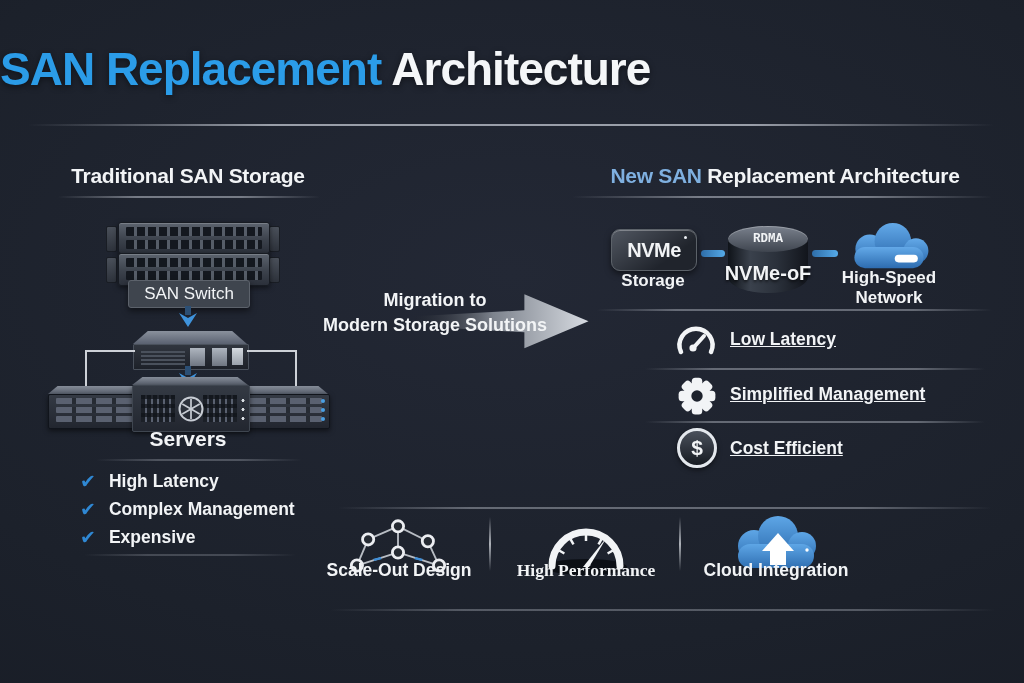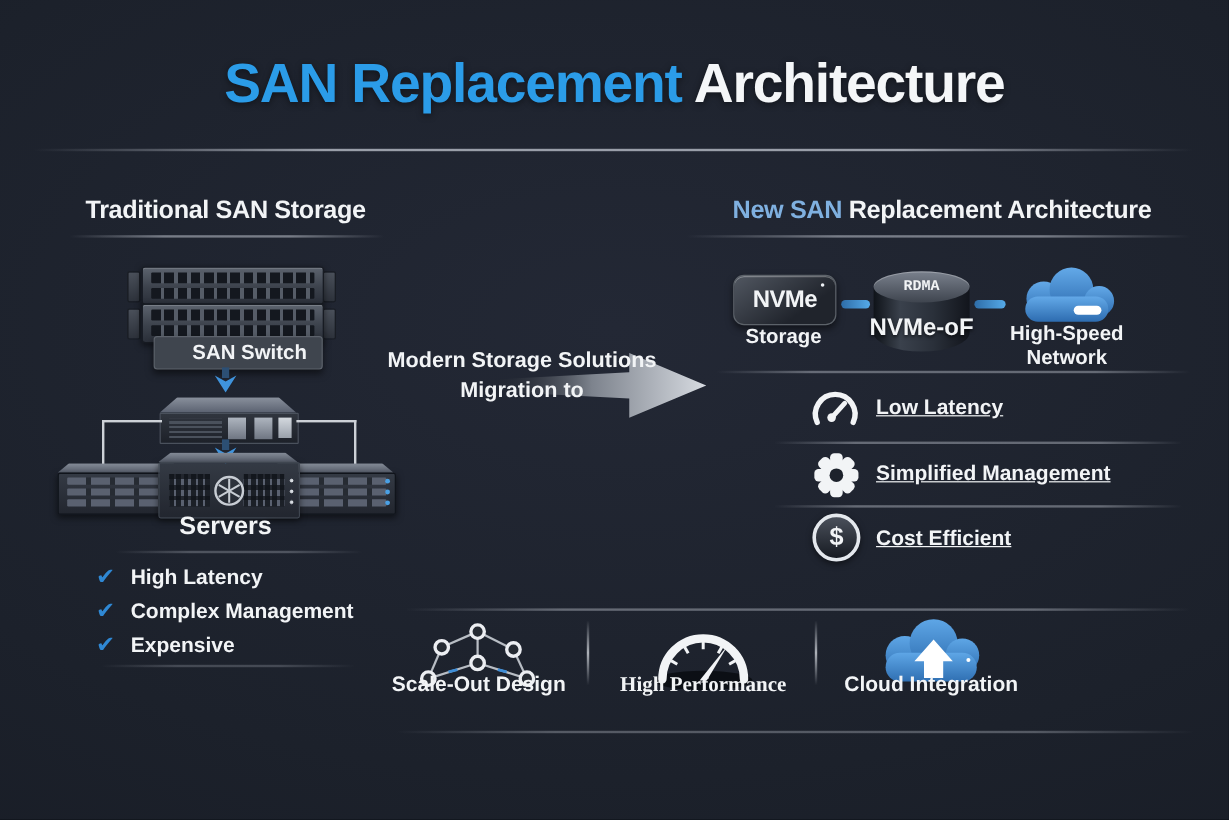--- a/index.html
+++ b/index.html
@@ -6,21 +6,21 @@
   .canvas{
     position:relative;width:1024px;height:683px;overflow:hidden;
     background:radial-gradient(120% 100% at 50% 40%, #232835 0%, #1c212b 55%, #161a23 100%);
     font-family:"Liberation Sans","DejaVu Sans",sans-serif;
     color:#f2f4f6;-webkit-font-smoothing:antialiased;
   }
   .abs{position:absolute;}
   .ctr{display:flex;align-items:center;justify-content:center;}
 
   
-  .title{left:0;top:42px;width:1024px;text-align:center;font-size:46px;font-weight:bold;
+  .title{left:0;top:42px;width:1024px;font-size:46px;font-weight:bold;
          letter-spacing:-1px;text-shadow:0 2px 6px rgba(0,0,0,.45);}
   .t-blue{color:#2b9ce8;} .t-white{color:#f4f6f8;}
   .hr{height:2px;background:linear-gradient(90deg,rgba(205,210,220,0),rgba(205,210,220,.7) 25%,rgba(205,210,220,.7) 75%,rgba(205,210,220,0));}
   .main-hr{left:28px;top:124px;width:966px;}
 
   
   .sec-header{font-size:21px;font-weight:bold;text-align:center;letter-spacing:-.3px;}
   .left-h{left:30px;top:164px;width:316px;}
   .right-h{left:575px;top:164px;width:420px;}
   .h-accent{color:#7fb0e0;}
@@ -31,21 +31,21 @@
   
   .switch-unit{left:118px;width:150px;background:linear-gradient(#5c636e,#3c424c 55%,#2b303a);
                border:1px solid #171b22;border-radius:3px;box-shadow:inset 0 1px 0 rgba(255,255,255,.18),0 2px 5px rgba(0,0,0,.5);}
   .su1{top:222px;height:30px;} .su2{top:253px;height:31px;}
   .port-row{height:9px;margin:4px 7px 0;border-radius:1px;
             background:repeating-linear-gradient(90deg,#14181f 0 8px,#565d68 8px 11px);}
   .ear{width:9px;height:24px;background:linear-gradient(#4a505a,#2d323b);border:1px solid #191d24;border-radius:2px;}
   .e1{left:106px;top:226px;} .e2{left:269px;top:226px;} .e3{left:106px;top:257px;} .e4{left:269px;top:257px;}
 
   .label-box{left:128px;top:280px;width:120px;height:26px;background:#3f454e;border:1px solid #5c626b;
-             border-radius:3px;box-shadow:0 3px 6px rgba(0,0,0,.5);font-size:17px;font-weight:bold;padding-left:19px;}
+             border-radius:3px;box-shadow:0 3px 6px rgba(0,0,0,.5);font-size:17px;font-weight:normal;}
 
   
   .dev-top{left:133px;top:331px;width:114px;height:13px;background:linear-gradient(#8a919d,#5a6170);
            clip-path:polygon(13% 0,87% 0,100% 100%,0 100%);}
   .dev-front{left:133px;top:344px;width:114px;height:24px;background:linear-gradient(#30353e,#1d2129);
              border:1px solid #4a515c;border-radius:1px;}
   .dev-detail{position:absolute;left:0;top:0;width:100%;height:100%;background-repeat:no-repeat;
       background-image:
         repeating-linear-gradient(0deg,#4a515c 0 2px,rgba(0,0,0,0) 2px 4px),
         linear-gradient(#aeb5bf,#6f7682),linear-gradient(#aeb5bf,#6f7682),
@@ -230,22 +230,22 @@
     <defs>
       <linearGradient id="agrad" x1="0" y1="0" x2="1" y2="0">
         <stop offset="0" stop-color="#23272f" stop-opacity=".15"></stop>
         <stop offset=".45" stop-color="#7d838d"></stop>
         <stop offset="1" stop-color="#d7dbe1"></stop>
       </linearGradient>
     </defs>
     <polygon points="0,44 150,36 150,14 238,51 150,88 150,66 0,58" fill="url(#agrad)"></polygon>
   </svg>
   <div class="abs mig-text">
+    <div>Migration to</div>
     <div>Modern Storage Solutions</div>
-    <div>Migration to</div>
   </div>
 
   <div class="abs sec-header right-h">
     <span class="h-accent">New SAN</span><span> Replacement Architecture</span>
   </div>
   <div class="abs uline right-ul"></div>
 
   <div class="abs nvme-box ctr">NVMe</div>
   <div class="abs flow-label lbl-storage">Storage</div>
 

